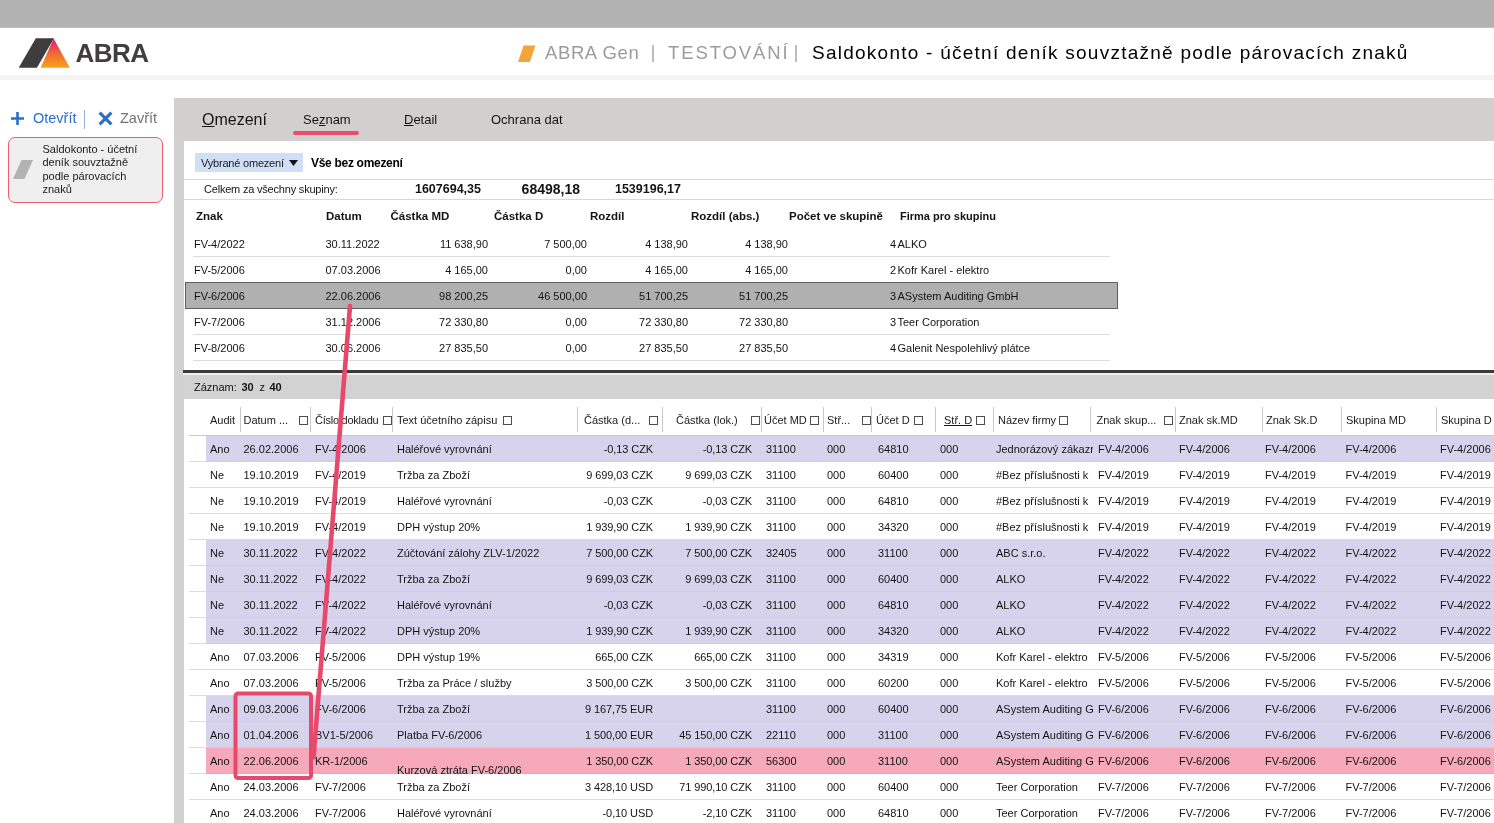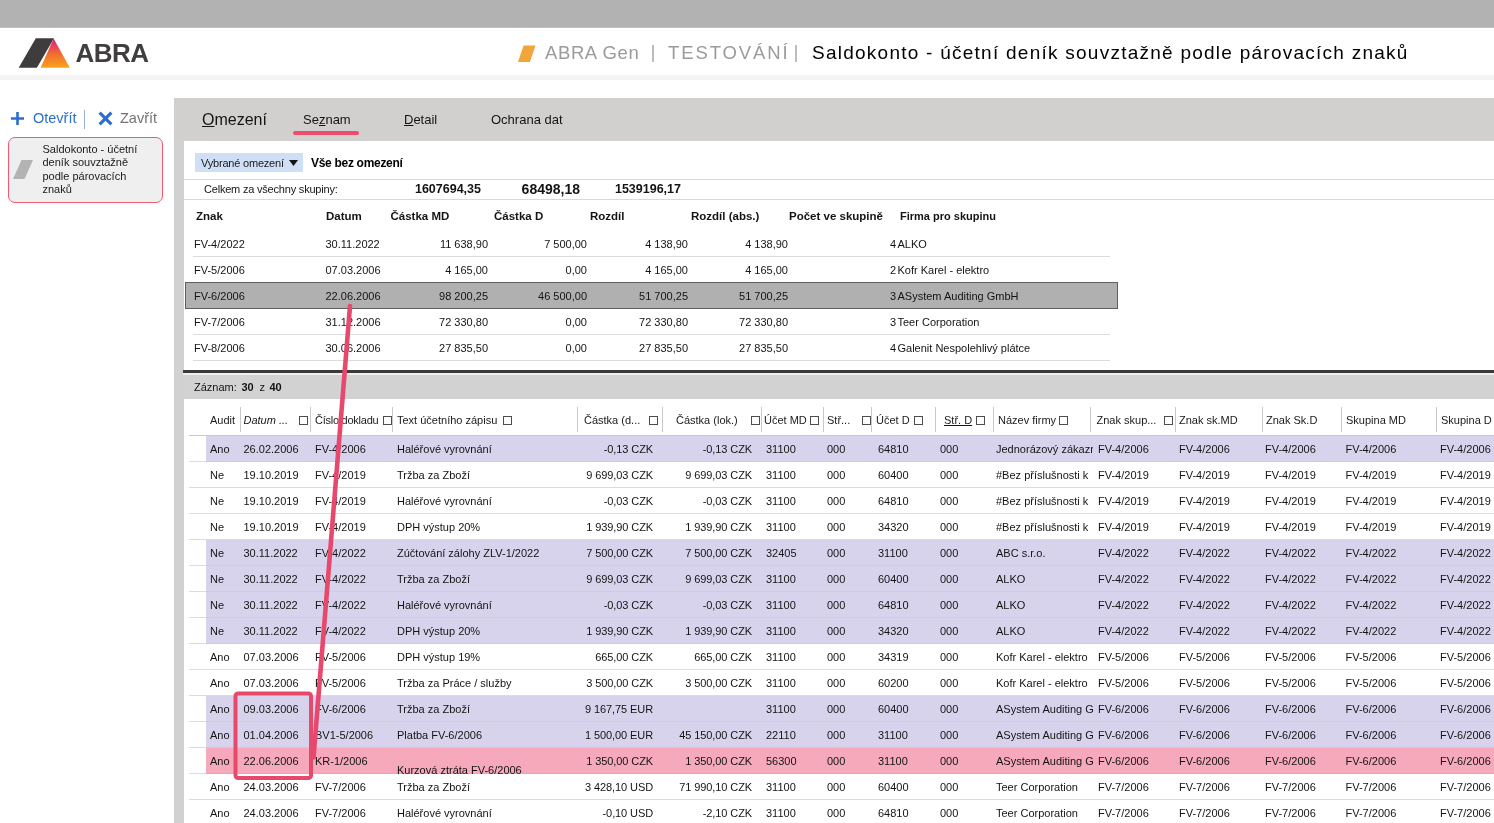--- a/index.html
+++ b/index.html
@@ -147,21 +147,21 @@
     <div class="cell" style="left:713.5px;top:3.2px;">Agentura Kroll</div>
 </div>
 <div class="a" style="left:183px;top:370px;width:1311px;height:2.6px;background:#3a3a3a;"></div>
 <div class="a" style="left:183px;top:372.6px;width:1311px;height:2.8px;background:#efeeee;"></div>
 <div class="a" style="left:183px;top:375.4px;width:1311px;height:24.1px;background:#d3d2d2;"></div>
 <div class="a" style="left:194px;top:374px;height:26px;line-height:26px;font-size:11px;">Záznam:</div>
 <div class="a b" style="left:241.5px;top:374px;height:26px;line-height:26px;font-size:11px;">30</div>
 <div class="a" style="left:259.5px;top:374px;height:26px;line-height:26px;font-size:11px;">z</div>
 <div class="a b" style="left:269.5px;top:374px;height:26px;line-height:26px;font-size:11px;">40</div>
 <div class="hcell" style="left:210px;">Audit</div>
-<div class="hcell" style="left:243.5px;font-style:italic;">Datum ...</div>
+<div class="hcell" style="left:243.5px;">Datum ...</div>
 <div class="hcell" style="left:315px;letter-spacing:-0.25px;">Číslo dokladu</div>
 <div class="hcell" style="left:397px;">Text účetního zápisu</div>
 <div class="hcell" style="left:584px;">Částka (d...</div>
 <div class="hcell" style="left:676px;">Částka (lok.)</div>
 <div class="hcell" style="left:764px;">Účet MD</div>
 <div class="hcell" style="left:827px;">Stř...</div>
 <div class="hcell" style="left:876px;">Účet D</div>
 <div class="hcell" style="left:944px;text-decoration:underline;">Stř. D</div>
 <div class="hcell" style="left:998px;">Název firmy</div>
 <div class="hcell" style="left:1096.5px;">Znak skup...</div>

